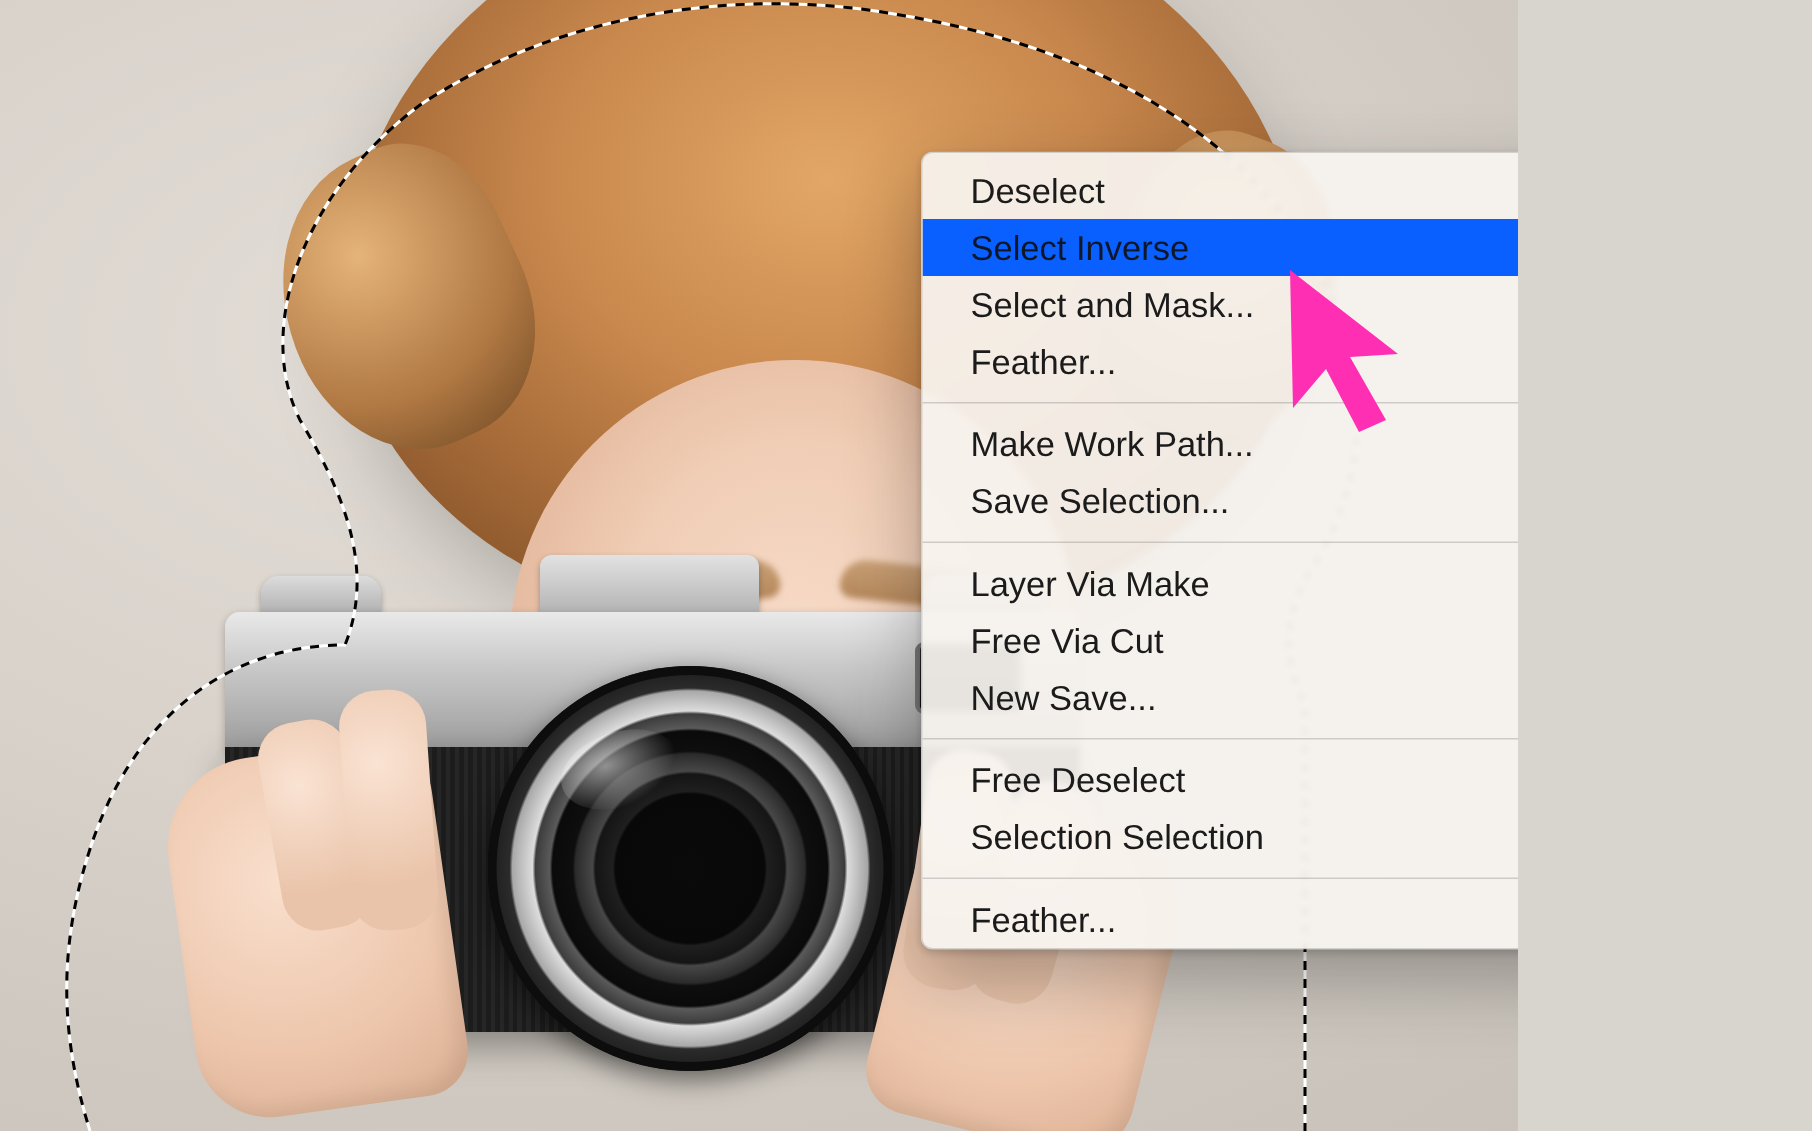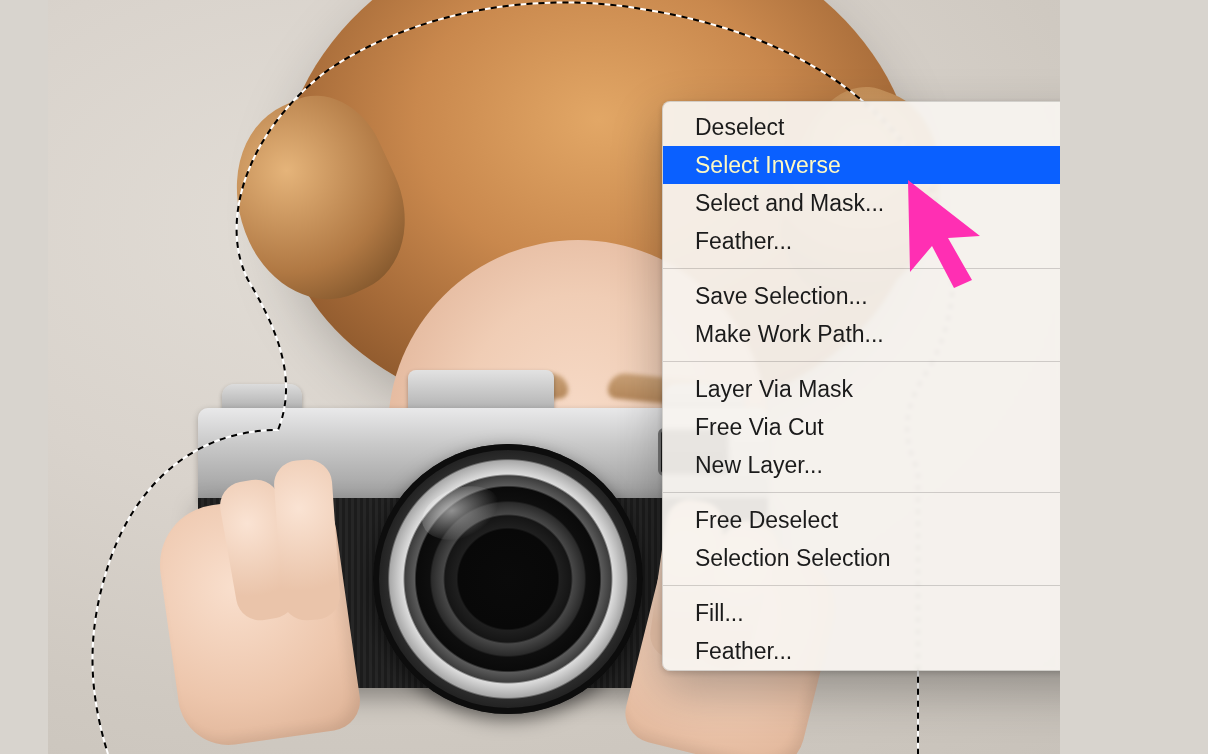--- a/index.html
+++ b/index.html
@@ -14,21 +14,20 @@
 
   
   .canvas {
     position: relative;
     width: 1012px;
     height: 754px;
     background:
       radial-gradient(1100px 700px at 30% 30%,
         #e2ddd6 0%, #d9d3cc 40%, #cfc9c1 70%, #c8c2ba 100%);
     overflow: hidden;
-    margin-left: 48px;
   }
 
   
   .hair {
     position: absolute;
     left: 230px; top: -80px;
     width: 640px; height: 500px;
     border-radius: 50% 50% 45% 45% / 55% 55% 45% 45%;
     background:
       radial-gradient(520px 420px at 50% 40%,
@@ -199,21 +198,21 @@
   .menu-item {
     padding: 4px 0 4px 32px;
     font-size: 23px;
     line-height: 30px;
     color: #1b1b1b;
     white-space: nowrap;
     cursor: default;
   }
   .menu-item.highlighted {
     background: #0a60ff;
-    color: #fef9c3;
+    color: #0f172a;
   }
   .menu-sep {
     height: 1px;
     margin: 8px 0;
     background: rgba(0,0,0,0.16);
   }
 
   
   .cursor-arrow {
     position: absolute;
@@ -279,31 +278,30 @@
       L 870 754
     "></path>
   </svg>
 
   <div class="context-menu" id="context-menu">
       <div class="menu-item">Deselect</div>
       <div class="menu-item highlighted">Select Inverse</div>
       <div class="menu-item">Select and Mask...</div>
       <div class="menu-item">Feather...</div>
       <div class="menu-sep"></div>
+      <div class="menu-item">Make Work Path...</div>
       <div class="menu-item">Save Selection...</div>
-      <div class="menu-item">Make Work Path...</div>
       <div class="menu-sep"></div>
-      <div class="menu-item">Layer Via Mask</div>
+      <div class="menu-item">Layer Via Make</div>
       <div class="menu-item">Free Via Cut</div>
-      <div class="menu-item">New Layer...</div>
+      <div class="menu-item">New Save...</div>
       <div class="menu-sep"></div>
       <div class="menu-item">Free Deselect</div>
       <div class="menu-item">Selection Selection</div>
       <div class="menu-sep"></div>
-      <div class="menu-item">Fill...</div>
       <div class="menu-item">Feather...</div>
     </div>
 
   <div class="cursor-arrow">
     <svg viewBox="0 0 90 112" width="90" height="112">
       <path d="M 6 4 L 78 60 L 46 62 L 70 104 L 52 112 L 30 70 L 8 96 Z" fill="#ff2fb3"></path>
     </svg>
   </div>
 
 </div>

